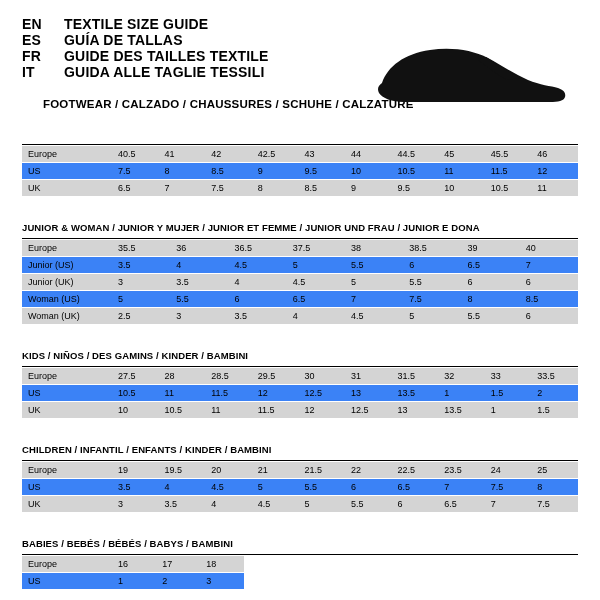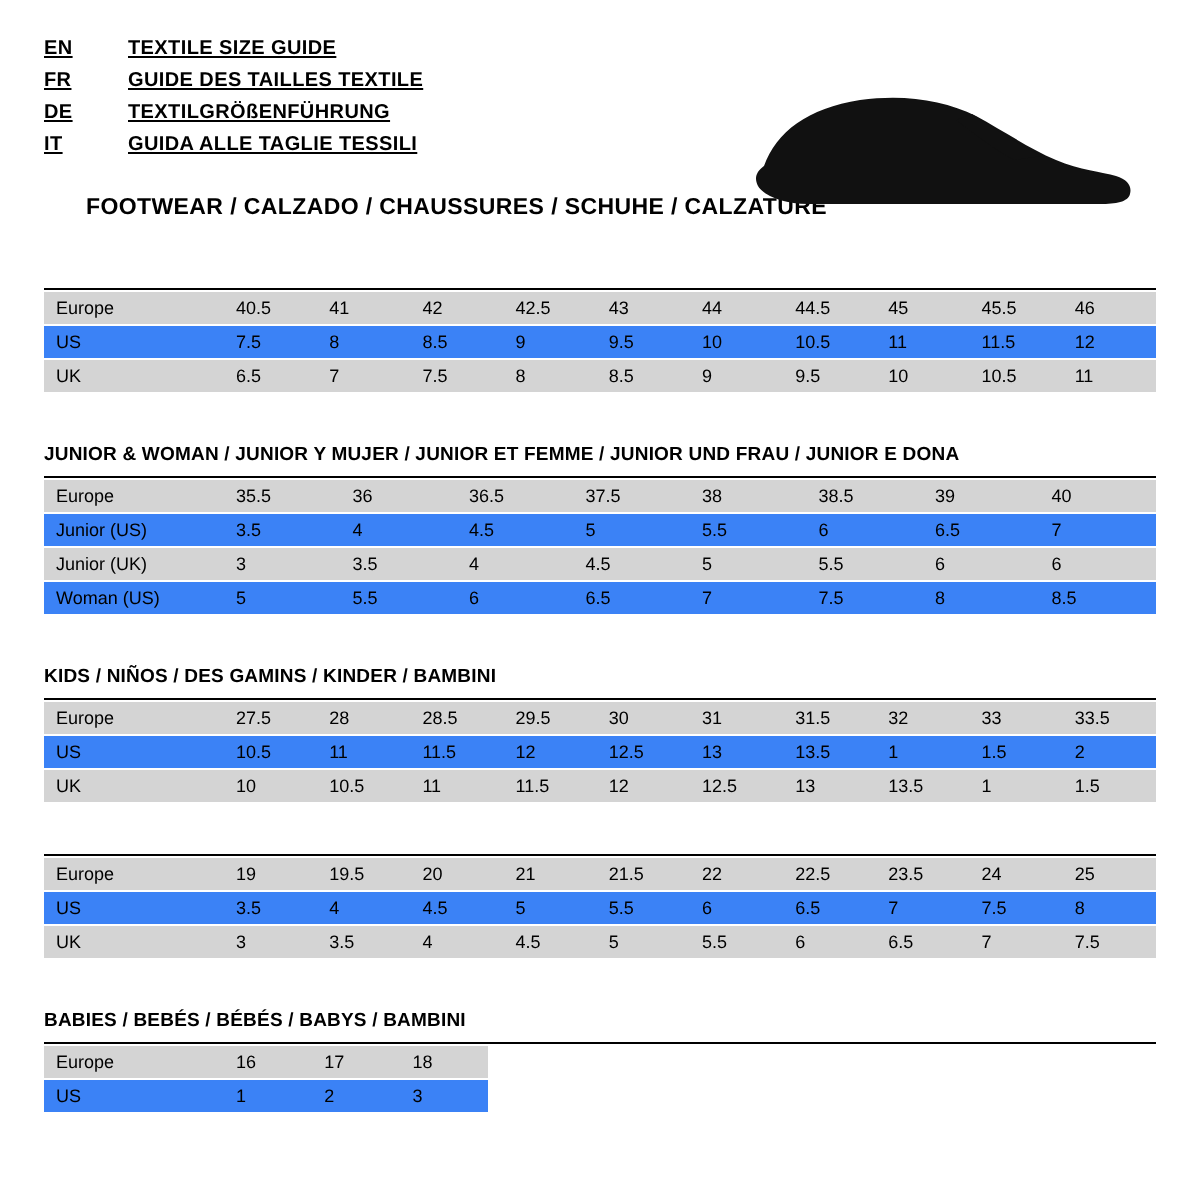--- a/index.html
+++ b/index.html
@@ -22,24 +22,23 @@
     padding: 18px 22px 0 22px;
   }
 
   
   .header {
     position: relative;
     height: 96px;
   }
   .lang-table {
     border-collapse: collapse;
-    font-size: 10px;
+    font-size: 14px;
     font-weight: bold;
     letter-spacing: 0.2px;
-    text-decoration: underline;
   }
   .lang-table td {
     padding: 0 0 3px 0;
     vertical-align: top;
     line-height: 13px;
   }
   .lang-code {
     width: 42px;
   }
   .shoe-wrap {
@@ -108,26 +107,26 @@
 <div class="page">
 
   <div class="header">
     <table class="lang-table">
       <tbody>
           <tr>
             <td class="lang-code">EN</td>
             <td>TEXTILE SIZE GUIDE</td>
           </tr>
           <tr>
+            <td class="lang-code">ES</td>
+            <td>GUÍA DE TALLAS</td>
+          </tr>
+          <tr>
             <td class="lang-code">FR</td>
             <td>GUIDE DES TAILLES TEXTILE</td>
-          </tr>
-          <tr>
-            <td class="lang-code">DE</td>
-            <td>TEXTILGRÖßENFÜHRUNG</td>
           </tr>
           <tr>
             <td class="lang-code">IT</td>
             <td>GUIDA ALLE TAGLIE TESSILI</td>
           </tr>
         </tbody>
     </table>
 
     <div class="shoe-wrap">
       <svg viewBox="0 0 200 72" width="200" height="72">
@@ -227,20 +226,31 @@
             <tr class="plain">
               <td class="label">Woman (US)</td>
               <td>5</td>
               <td>5.5</td>
               <td>6</td>
               <td>6.5</td>
               <td>7</td>
               <td>7.5</td>
               <td>8</td>
               <td>8.5</td>
+            </tr>
+            <tr class="shaded">
+              <td class="label">Woman (UK)</td>
+              <td>2.5</td>
+              <td>3</td>
+              <td>3.5</td>
+              <td>4</td>
+              <td>4.5</td>
+              <td>5</td>
+              <td>5.5</td>
+              <td>6</td>
             </tr>
           </tbody>
         </table>
       </div>
       <div class="group">
         <div class="group-title">KIDS / NIÑOS / DES GAMINS / KINDER / BAMBINI</div>
         <div class="rowline"></div>
         <table class="size">
           <tbody>
             <tr class="shaded">
@@ -279,20 +289,21 @@
               <td>12.5</td>
               <td>13</td>
               <td>13.5</td>
               <td>1</td>
               <td>1.5</td>
             </tr>
           </tbody>
         </table>
       </div>
       <div class="group">
+        <div class="group-title">CHILDREN / INFANTIL / ENFANTS / KINDER / BAMBINI</div>
         <div class="rowline"></div>
         <table class="size">
           <tbody>
             <tr class="shaded">
               <td class="label">Europe</td>
               <td>19</td>
               <td>19.5</td>
               <td>20</td>
               <td>21</td>
               <td>21.5</td>

